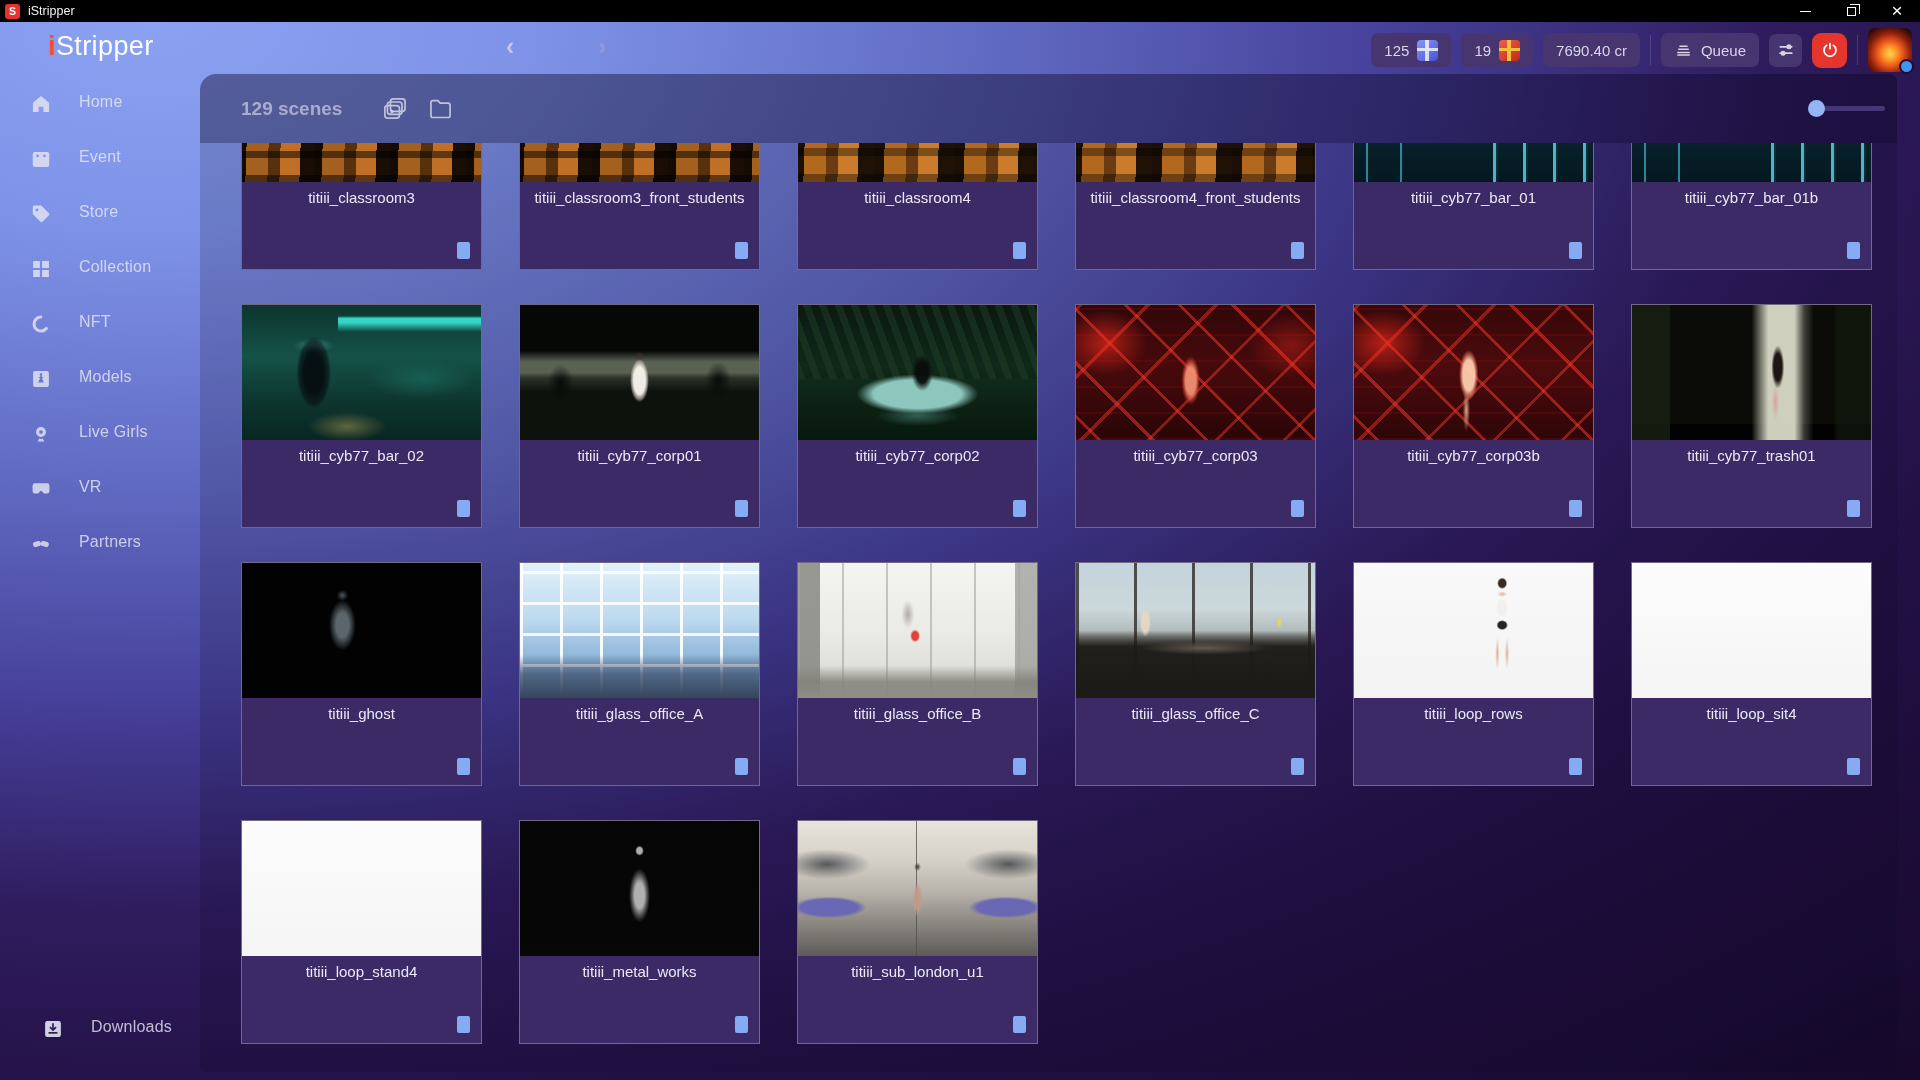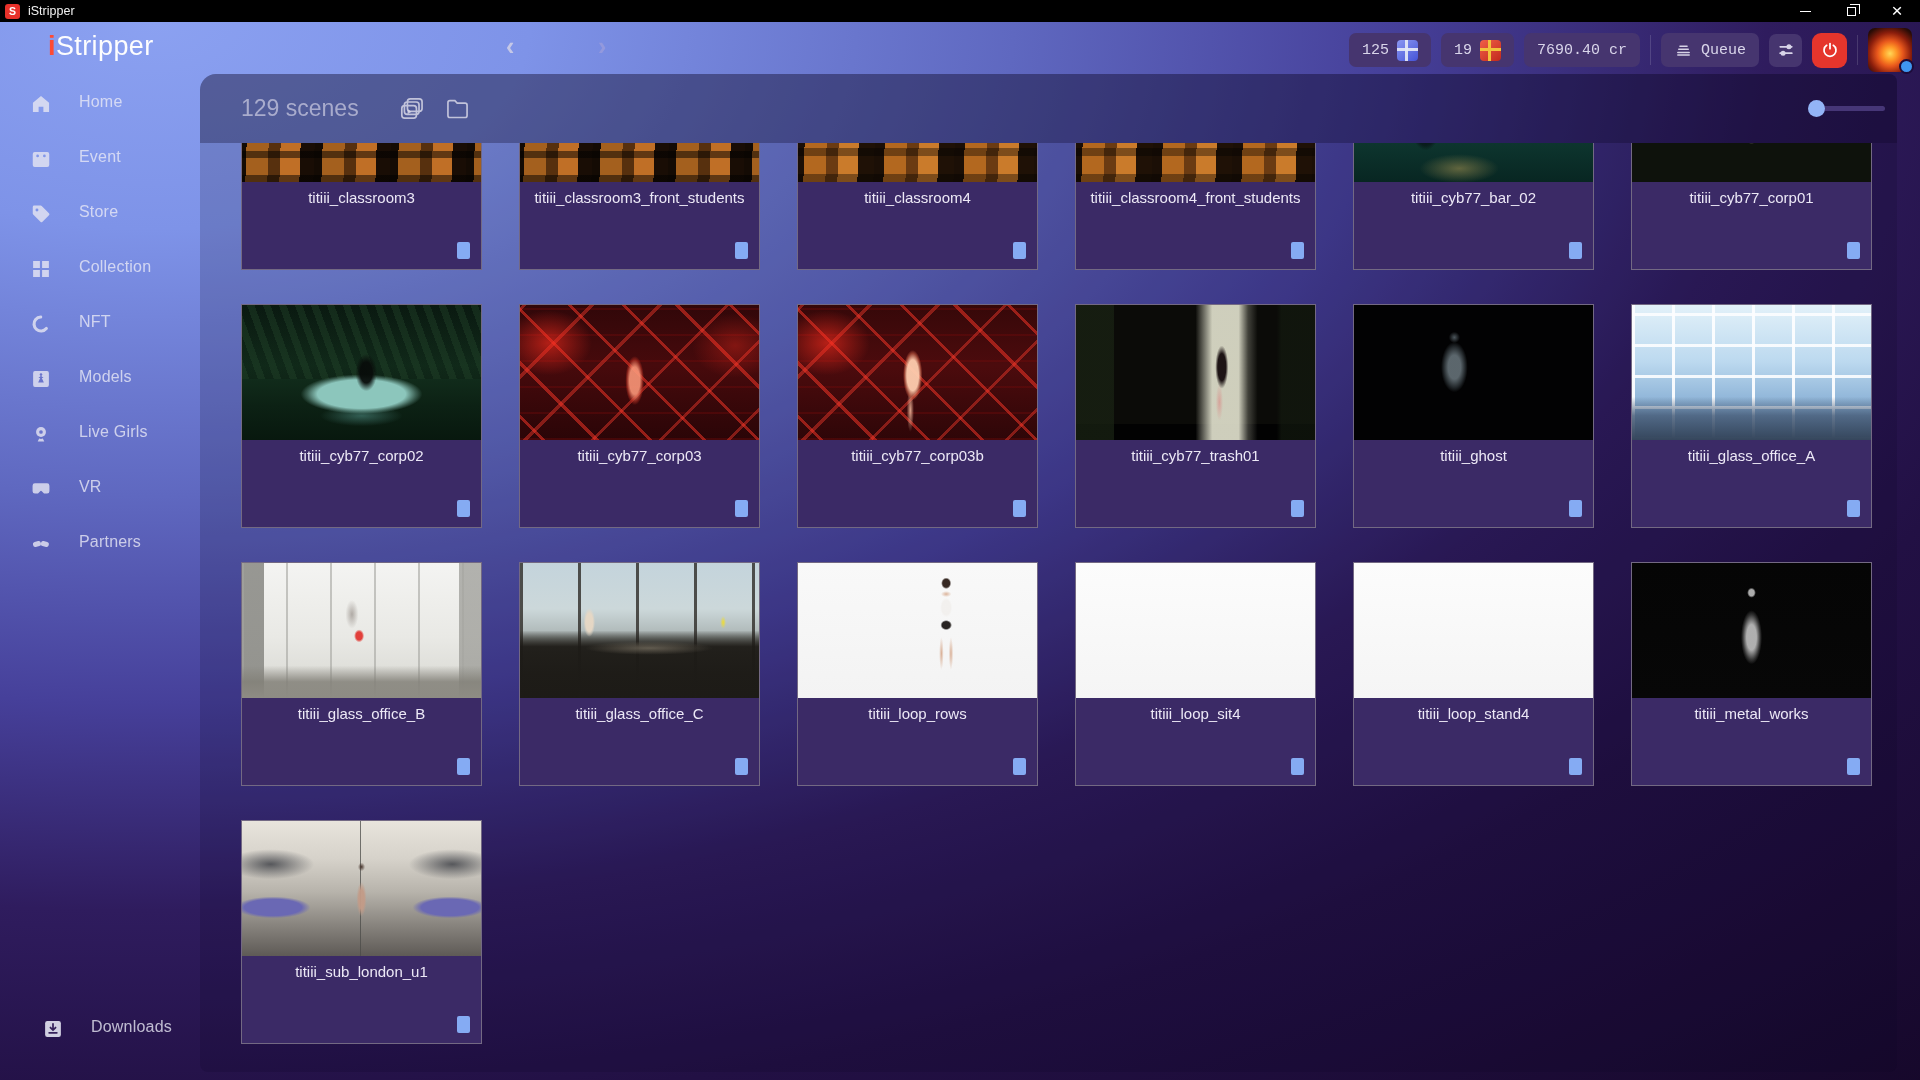--- a/index.html
+++ b/index.html
@@ -26,21 +26,21 @@
     background: radial-gradient(140% 140% at 8% 0%,
       #8ba1f1 0%, #7e93e8 14%, #5f68c0 32%, #46409a 46%, #2f1c5e 60%, #221044 74%, #150728 100%); }
 
   
   .appheader { position:absolute; top:0; left:0; width:1920px; height:52px; }
   .logo { position:absolute; left:48px; top:9px; font-size:27px; color:#fdfdfe; font-weight:500; letter-spacing:.4px; }
   .logo .i { color:#ff4a32; font-weight:700; }
   .nav { position:absolute; top:10px; font-size:25px; font-weight:bold; cursor:default; }
   .nav.back { left:506px; color:rgba(215,213,230,.8); }
   .nav.fwd  { left:598px; color:rgba(180,168,214,.45); }
-  .hright { position:absolute; right:8px; top:8px; display:flex; align-items:center; gap:10px; height:40px;font-family:Liberation Mono, monospace; }
+  .hright { position:absolute; right:8px; top:8px; display:flex; align-items:center; gap:10px; height:40px; }
   .pillbtn { height:34px; background:#46356f; border-radius:7px; display:flex; align-items:center;
              justify-content:center; gap:8px; color:#d9d5ea; font-size:15px; padding:0 13px; cursor:default; }
   .gift { width:21px; height:21px; border-radius:4px; position:relative; }
   .gift::before { content:''; position:absolute; left:0; right:0; top:8px; height:3.5px; }
   .gift::after  { content:''; position:absolute; top:0; bottom:0; left:8px; width:3.5px; }
   .gift.blue { background:linear-gradient(140deg,#8a97f2,#4553d6); }
   .gift.blue::before, .gift.blue::after { background:rgba(228,232,246,.92); }
   .gift.red { background:linear-gradient(140deg,#f06048,#c2281c); }
   .gift.red::before, .gift.red::after { background:#f2c23c; }
   .vdiv { width:1px; height:30px; background:rgba(255,255,255,.14); }
@@ -57,21 +57,21 @@
   .side-item { height:55px; display:flex; align-items:flex-start; padding-left:30px; gap:27px; cursor:default; }
   .side-label { font-size:16px; color:rgba(234,234,246,.78); letter-spacing:.2px; }
   .side-item svg { flex:0 0 auto; }
   .side-item.downloads { position:absolute; bottom:12px; left:12px; width:200px; height:50px; }
 
   
   .panel { position:absolute; left:200px; top:52px; width:1697px; height:998px;
            background:rgba(14,5,36,.17); border-radius:16px 8px 8px 8px; }
   .panel-header { position:relative; height:69px; background:rgba(14,5,36,.30);
                   border-radius:16px 8px 0 0; display:flex; align-items:center; padding-left:41px; gap:18px; }
-  .scount { font-size:23px; color:rgba(222,221,238,.62); margin-right:22px; }
+  .scount { font-size:19px; color:rgba(222,221,238,.62); margin-right:22px;font-weight:bold; }
   .ph-icon { display:flex; align-items:center; cursor:default; }
   .slider { position:absolute; right:12px; top:32px; width:68px; height:5px; background:#463677; border-radius:3px; }
   .knob { position:absolute; left:-9px; top:-6px; width:17px; height:17px; border-radius:50%; background:#93b4f6; }
 
   .viewport { position:absolute; top:69px; left:0; right:0; bottom:0; overflow:hidden; }
   .grid { display:flex; flex-wrap:wrap; padding-left:41px; column-gap:37px; row-gap:34px;
           margin-top:-97px; width:1690px; }
   .card { width:241px; height:224px; background:#3b2a66; border:1px solid rgba(200,200,175,.4);
           position:relative; cursor:default; }
   .thumb { width:239px; height:135px; background-repeat:no-repeat; background-size:100% 100%; }
@@ -380,20 +380,30 @@
               <div class="thumb th-classroom4"></div>
               <div class="clabel">titiii_classroom4</div>
               <span class="chk"></span>
             </article>
             <article class="card">
               <div class="thumb th-classroom4"></div>
               <div class="clabel">titiii_classroom4_front_students</div>
               <span class="chk"></span>
             </article>
             <article class="card">
+              <div class="thumb th-bar01"></div>
+              <div class="clabel">titiii_cyb77_bar_01</div>
+              <span class="chk"></span>
+            </article>
+            <article class="card">
+              <div class="thumb th-bar01"></div>
+              <div class="clabel">titiii_cyb77_bar_01b</div>
+              <span class="chk"></span>
+            </article>
+            <article class="card">
               <div class="thumb th-bar02"></div>
               <div class="clabel">titiii_cyb77_bar_02</div>
               <span class="chk"></span>
             </article>
             <article class="card">
               <div class="thumb th-corp01"></div>
               <div class="clabel">titiii_cyb77_corp01</div>
               <span class="chk"></span>
             </article>
             <article class="card">

